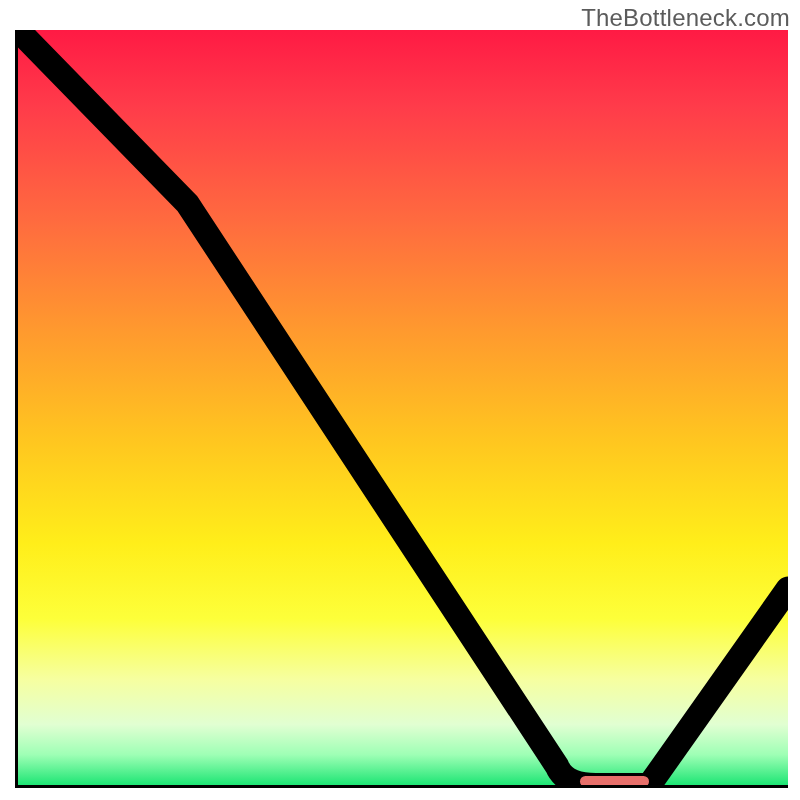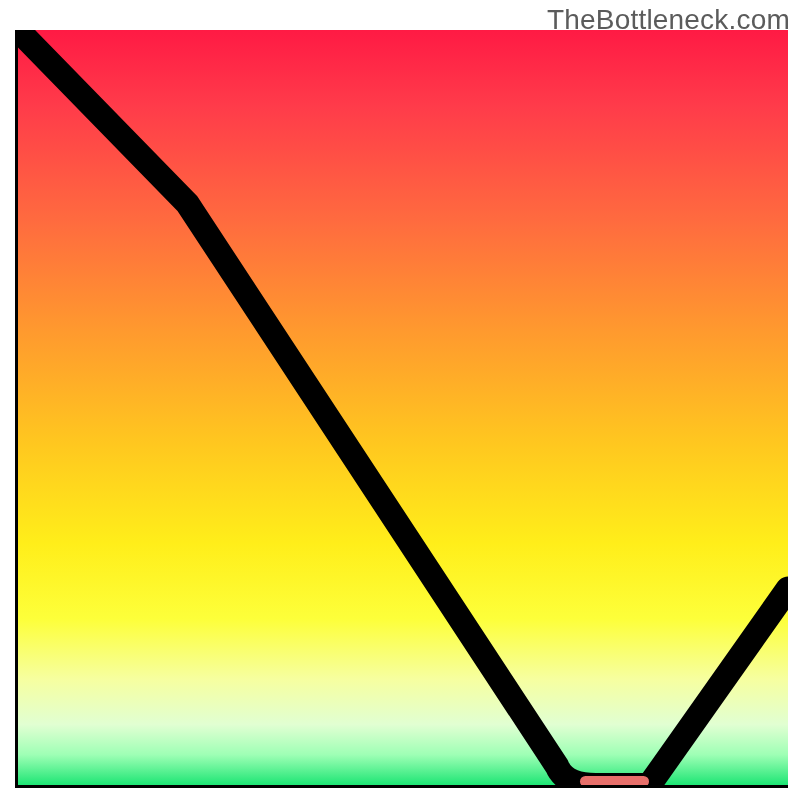--- a/index.html
+++ b/index.html
@@ -12,21 +12,21 @@
   }
   .canvas {
     position: relative;
     width: 800px;
     height: 800px;
   }
   .watermark {
     position: absolute;
     top: 4px;
     right: 10px;
-    font-size: 28px;
+    font-size: 24px;
     color: #5b5b5b;
     font-weight: 400;
     letter-spacing: 0.2px;
   }
   .plot {
     position: absolute;
     left: 15px;
     top: 30px;
     width: 770px;
     height: 755px;

